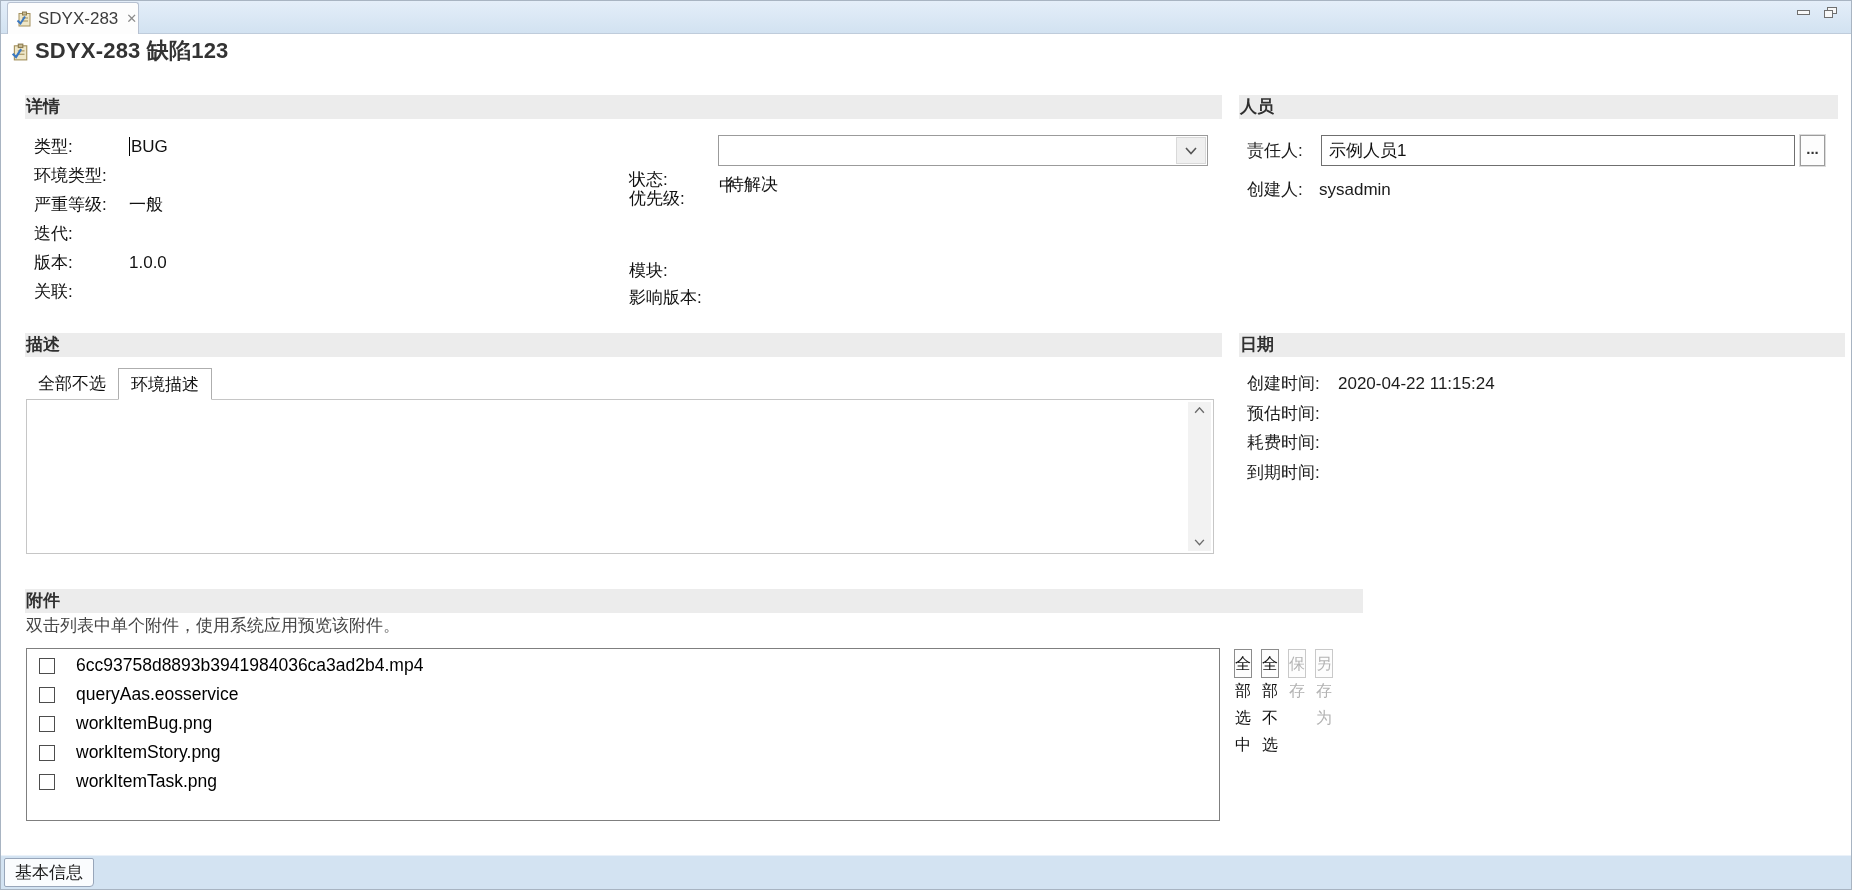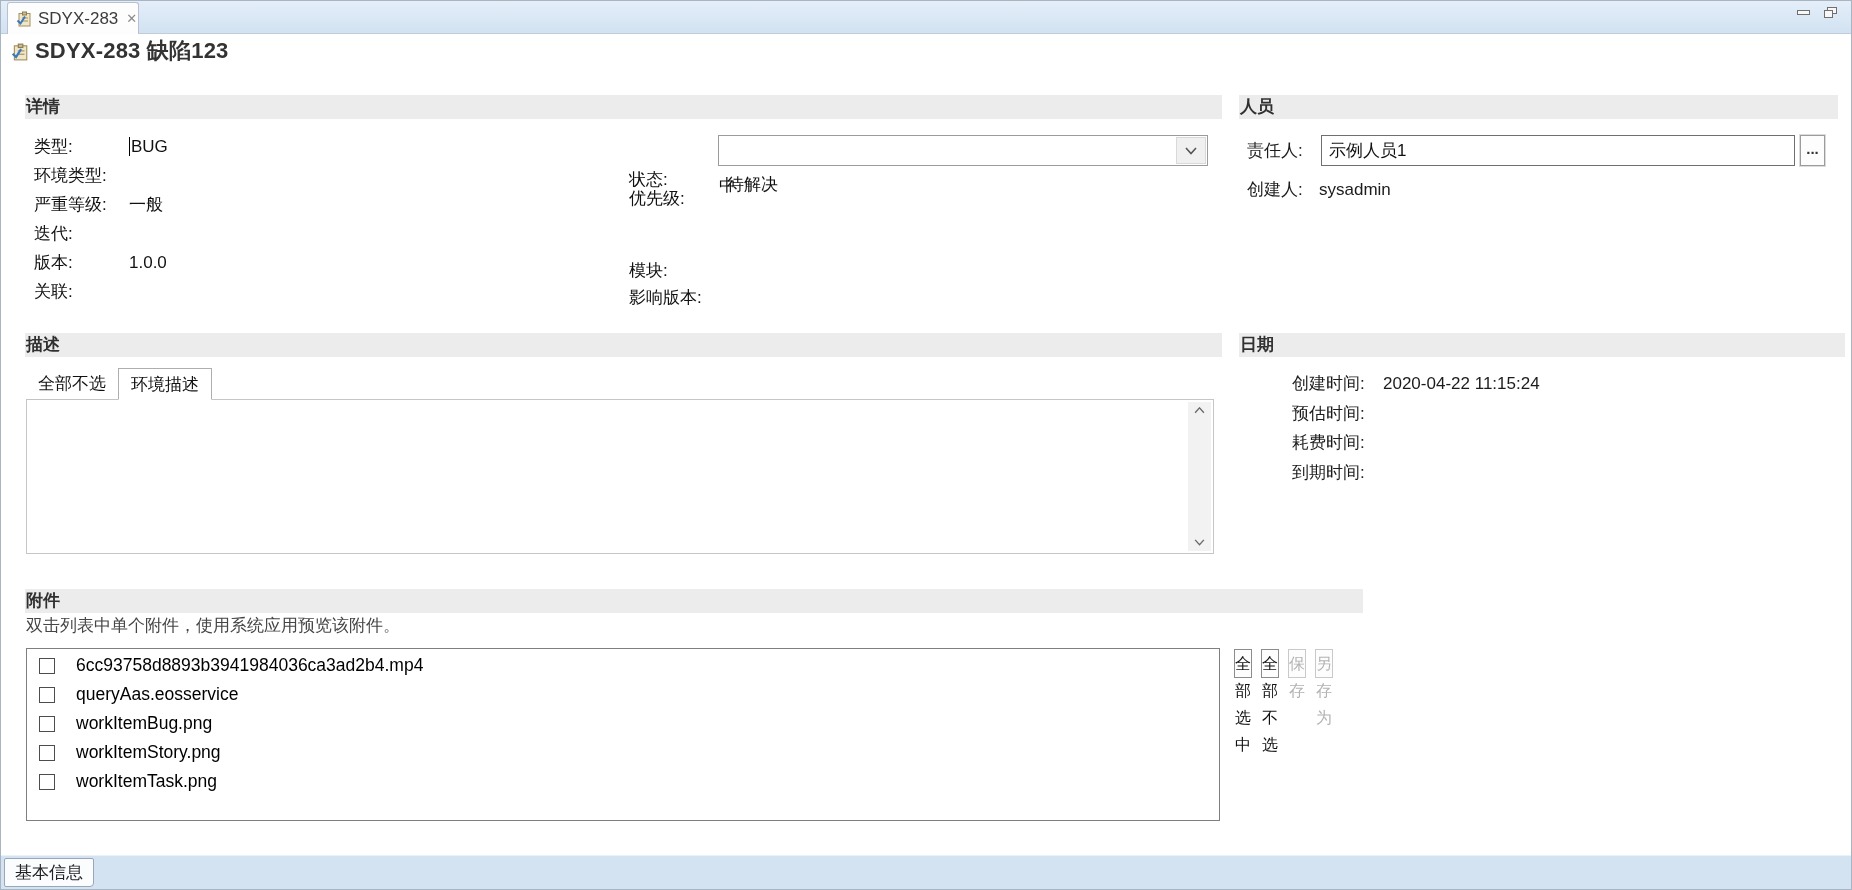--- a/index.html
+++ b/index.html
@@ -97,21 +97,21 @@
     background:#fff; border:1px solid #c6c6c6;
   }
   .desc-scrollbar {
     position:absolute; right:2px; top:2px; bottom:2px; width:23px;
     background:#f2f2f2; display:flex; flex-direction:column;
     align-items:center; justify-content:space-between; padding:5px 0;
   }
 
   
   .dates-rows { position:absolute; left:1246px; top:368px; width:560px; }
-  .drow { height:29.5px; line-height:29.5px; display:flex;margin-left:45px; }
+  .drow { height:29.5px; line-height:29.5px; display:flex; }
   .drow .dlabel { width:91px; flex:none; }
 
   
   .attach-hint { position:absolute; left:25px; top:612px; height:26px; line-height:26px; color:#454545; font-size:17px; }
   .attach-list {
     position:absolute; left:25px; top:647px; width:1194px; height:173px;
     background:#fff; border:1px solid #7f7f7f; padding-top:2px; overflow:hidden;
   }
   .attach-item { height:29px; display:flex; align-items:center; padding-left:12px; font-size:17.5px; color:#000;gap:7px; }
   .checkbox {

